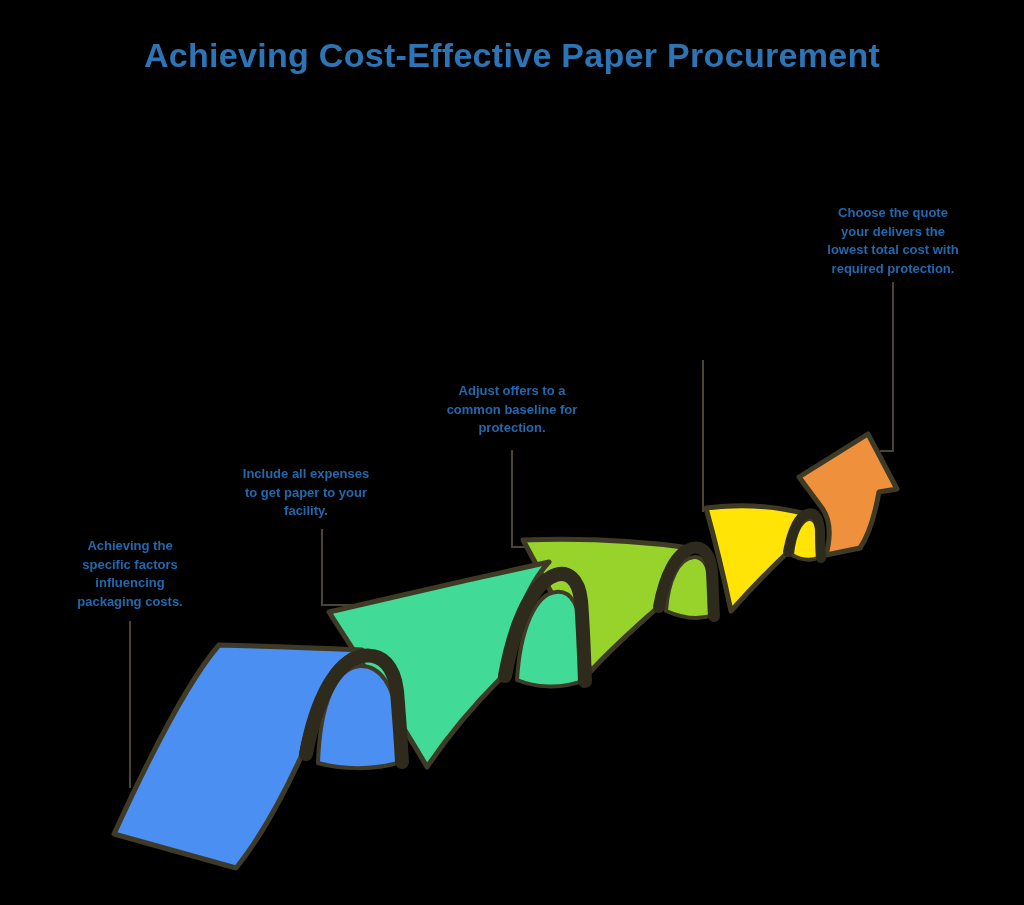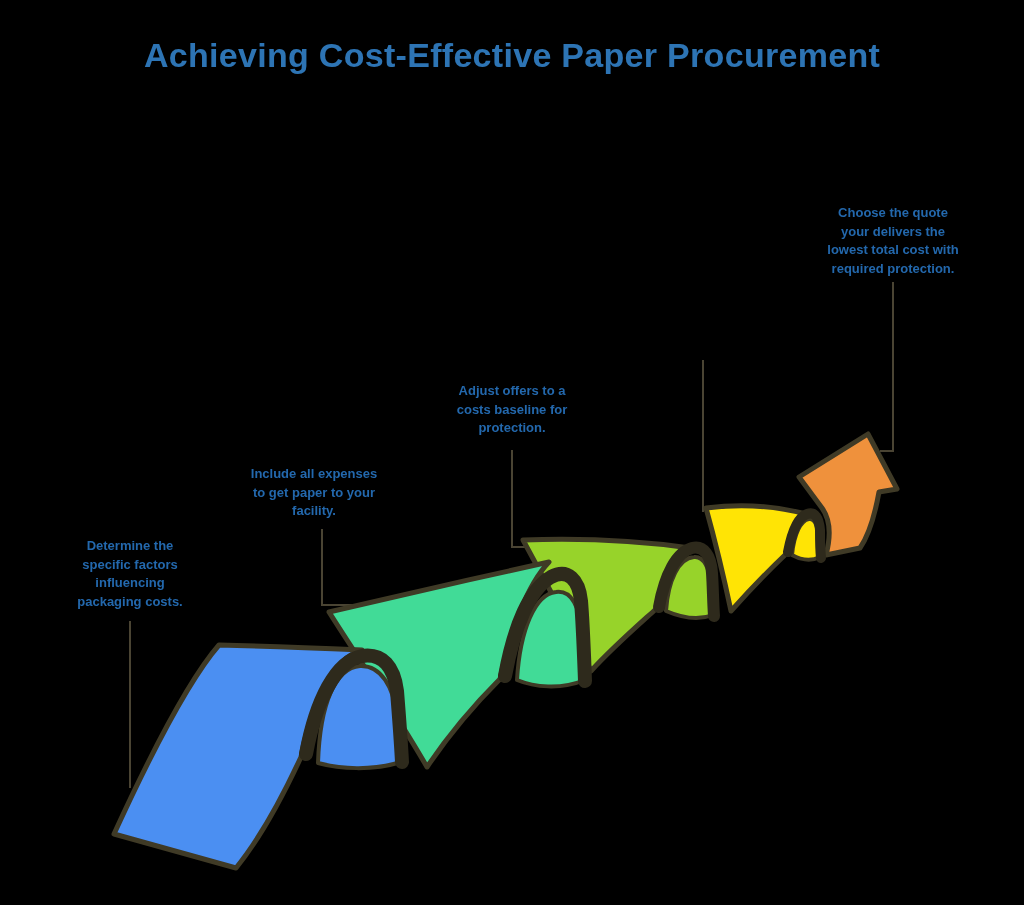--- a/index.html
+++ b/index.html
@@ -50,35 +50,35 @@
     </g>
 
     <g>
       <path d="M114,834 L236,868 C262,836 282,798 301,757 C311,704 333,658 362,650 C317,648 266,646 219,645 C186,683 147,762 114,834 Z" stroke-width="5" stroke-linejoin="round" fill="#4b8ff2" stroke="#3f3a26"></path>
       <path d="M318,763 C320,702 336,668 360,666 C381,665 394,688 396,714 C397,734 399,752 401,762 C372,771 340,769 318,763 Z" stroke-width="4" stroke-linejoin="round" fill="#4b8ff2" stroke="#3f3a26"></path>
       <path d="M306,754 C316,700 336,661 362,656 C383,653 394,667 397,691 C399,716 401,743 402,762" fill="none" stroke-width="14" stroke-linecap="round" stroke="#2e2a1c"></path>
     </g>
   </svg>
 
   <div class="step-label" style="left:40px;top:537px;width:180px;">
-    <span>Determine the</span>
+    <span>Achieving the</span>
     <span>specific factors</span>
     <span>influencing</span>
     <span>packaging costs.</span>
   </div>
 
-  <div class="step-label" style="left:224px;top:465px;width:180px;">
+  <div class="step-label" style="left:216px;top:465px;width:180px;">
     <span>Include all expenses</span>
     <span>to get paper to your</span>
     <span>facility.</span>
   </div>
 
   <div class="step-label" style="left:422px;top:382px;width:180px;">
     <span>Adjust offers to a</span>
-    <span>costs baseline for</span>
+    <span>common baseline for</span>
     <span>protection.</span>
   </div>
 
 
   <div class="step-label" style="left:800px;top:204px;width:186px;">
     <span>Choose the quote</span>
     <span>your delivers the</span>
     <span>lowest total cost with</span>
     <span>required protection.</span>
   </div>

